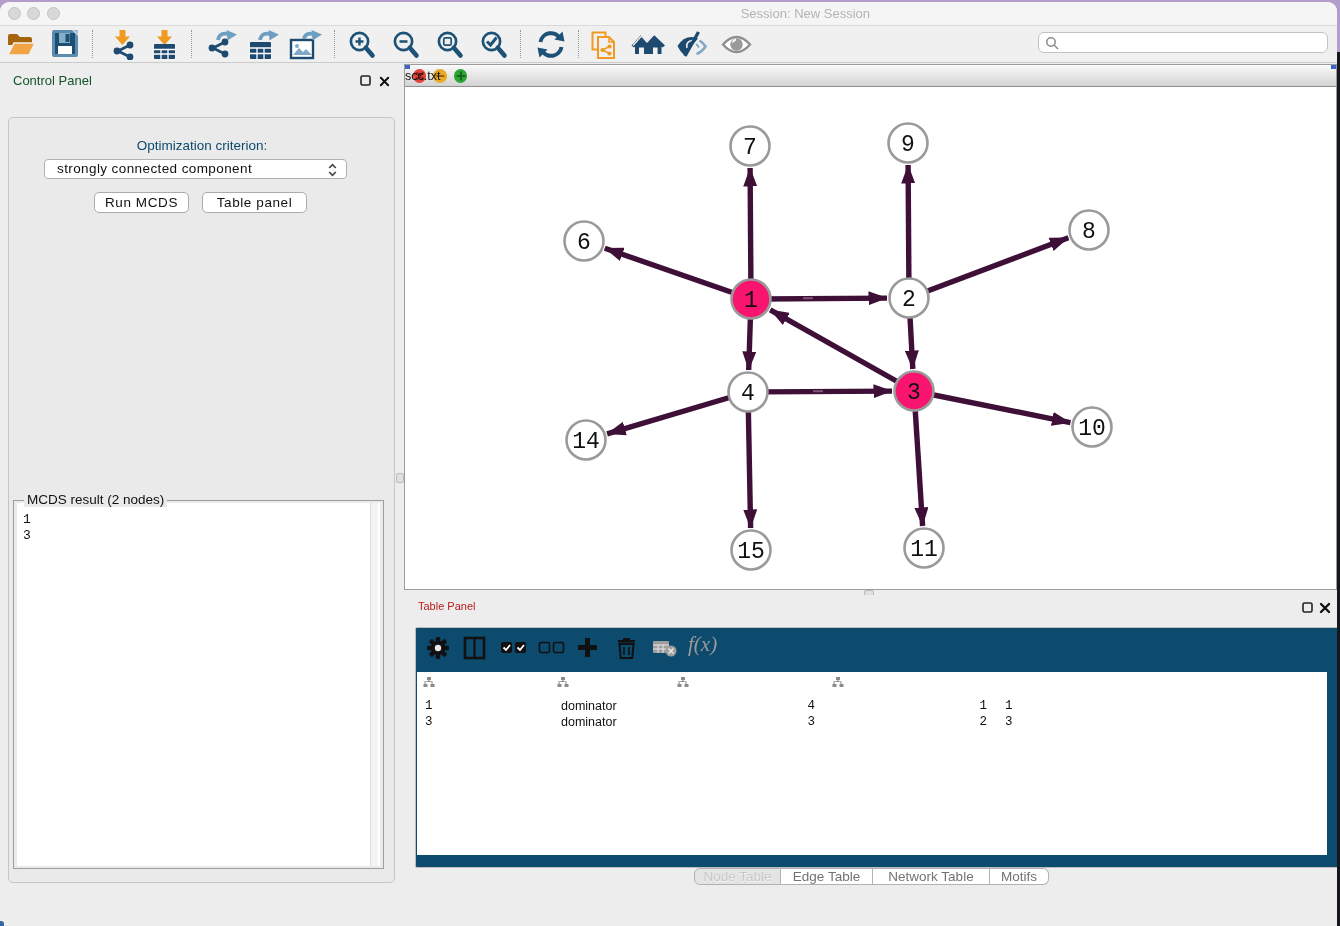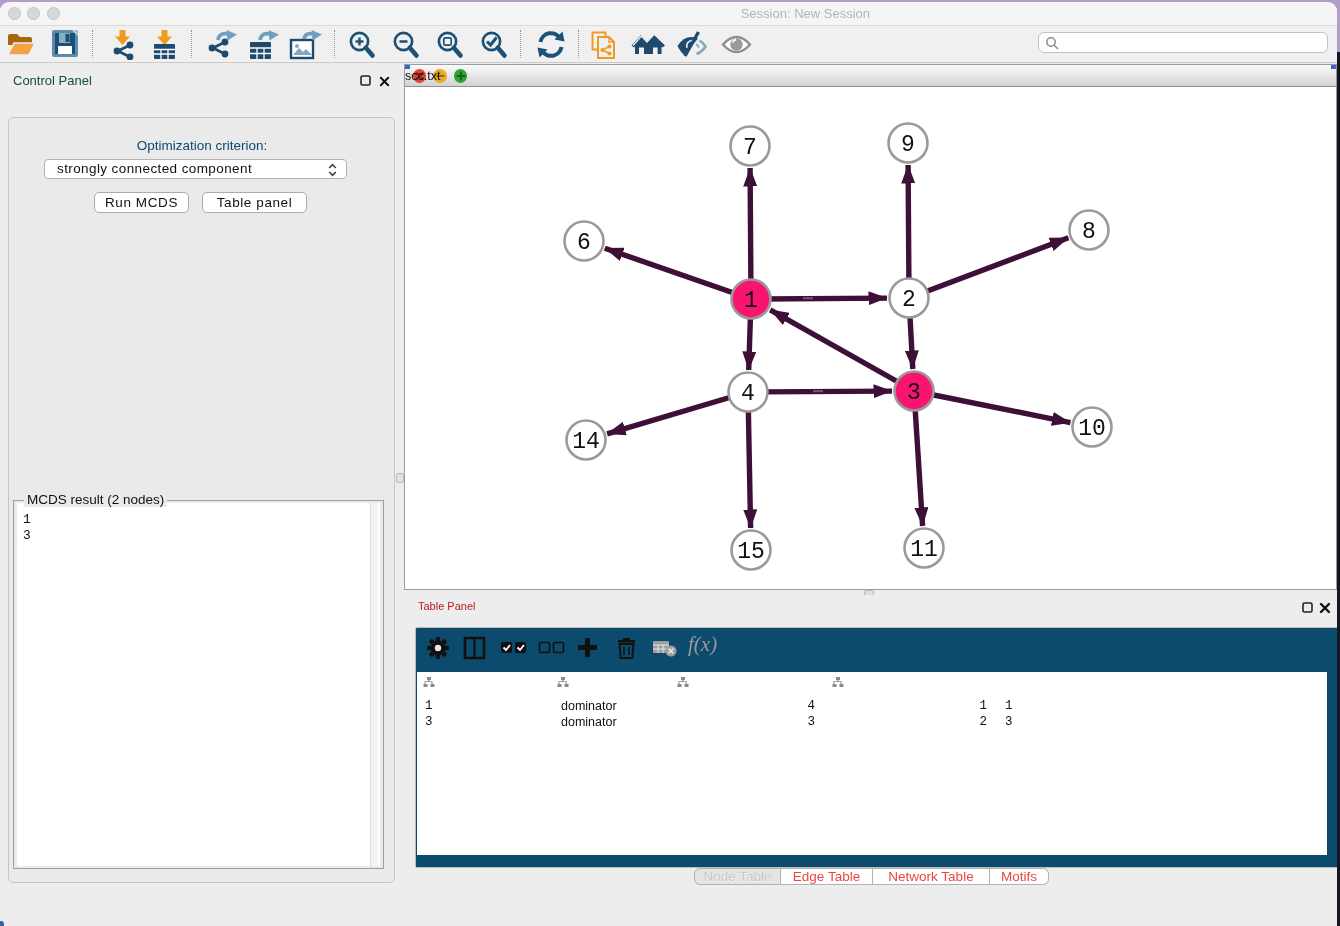--- a/index.html
+++ b/index.html
@@ -45,21 +45,21 @@
 #tptitle{position:absolute;left:14px;top:5px;font-size:11px;color:#b91c1c}
 #tbox{position:absolute;left:11px;top:32px;width:934px;height:241px;background:#0c4a6e;border:1px solid #bdbdbd;border-radius:2px}
 .tpicon{position:absolute;top:8px}
 #ttable{position:absolute;left:1px;top:44px;width:910px;height:183px;background:#fff}
 #thead{position:absolute;left:0;top:2px;height:21px;background:#f3f3f3;border-bottom:1px solid #ccc}
 .hcell{position:absolute;top:0;height:20px;border-right:1px solid #d4d4d4;font-size:12.5px;color:#111;text-align:center;line-height:20px}
 .hicon{position:absolute;left:6px;top:4px}
 .trow{position:absolute;font-size:12.5px;color:#111;height:16px;line-height:16px}
 .num{font-family:"Liberation Mono",monospace;font-size:12.5px}
 
-.btab{position:absolute;top:866px;height:17px;background:#fff;border:1px solid #b2b2b2;font-size:13.5px;text-align:center;line-height:15px;color:#ef4444;z-index:2}
+.btab{position:absolute;top:866px;height:17px;background:#fff;border:1px solid #b2b2b2;font-size:13.5px;text-align:center;line-height:15px;color:#737373;z-index:2}
 
 #statusbar{position:absolute;left:0;top:887px;width:1337px;height:35px;background:#efefef;border-top:1px solid #c4c4c4}
 #listbtn{position:absolute;left:10px;top:8px;width:28px;height:21px;background:#fcfcfc;border:1px solid #a8a8a8;border-radius:2px}
 #membtn{position:absolute;left:1255px;top:8px;width:74px;height:23px;background:#fbfbfb;border:1px solid #a0a0a0;font-size:13px;color:#111;line-height:21px;text-align:left;padding-left:24px}
 #memdot{position:absolute;left:8px;top:5px;width:12px;height:12px;border-radius:50%;background:#1d9434}
 svg{display:block}
 </style></head>
 <body>
 <div id="darkstrip"></div>
 <div id="win">

